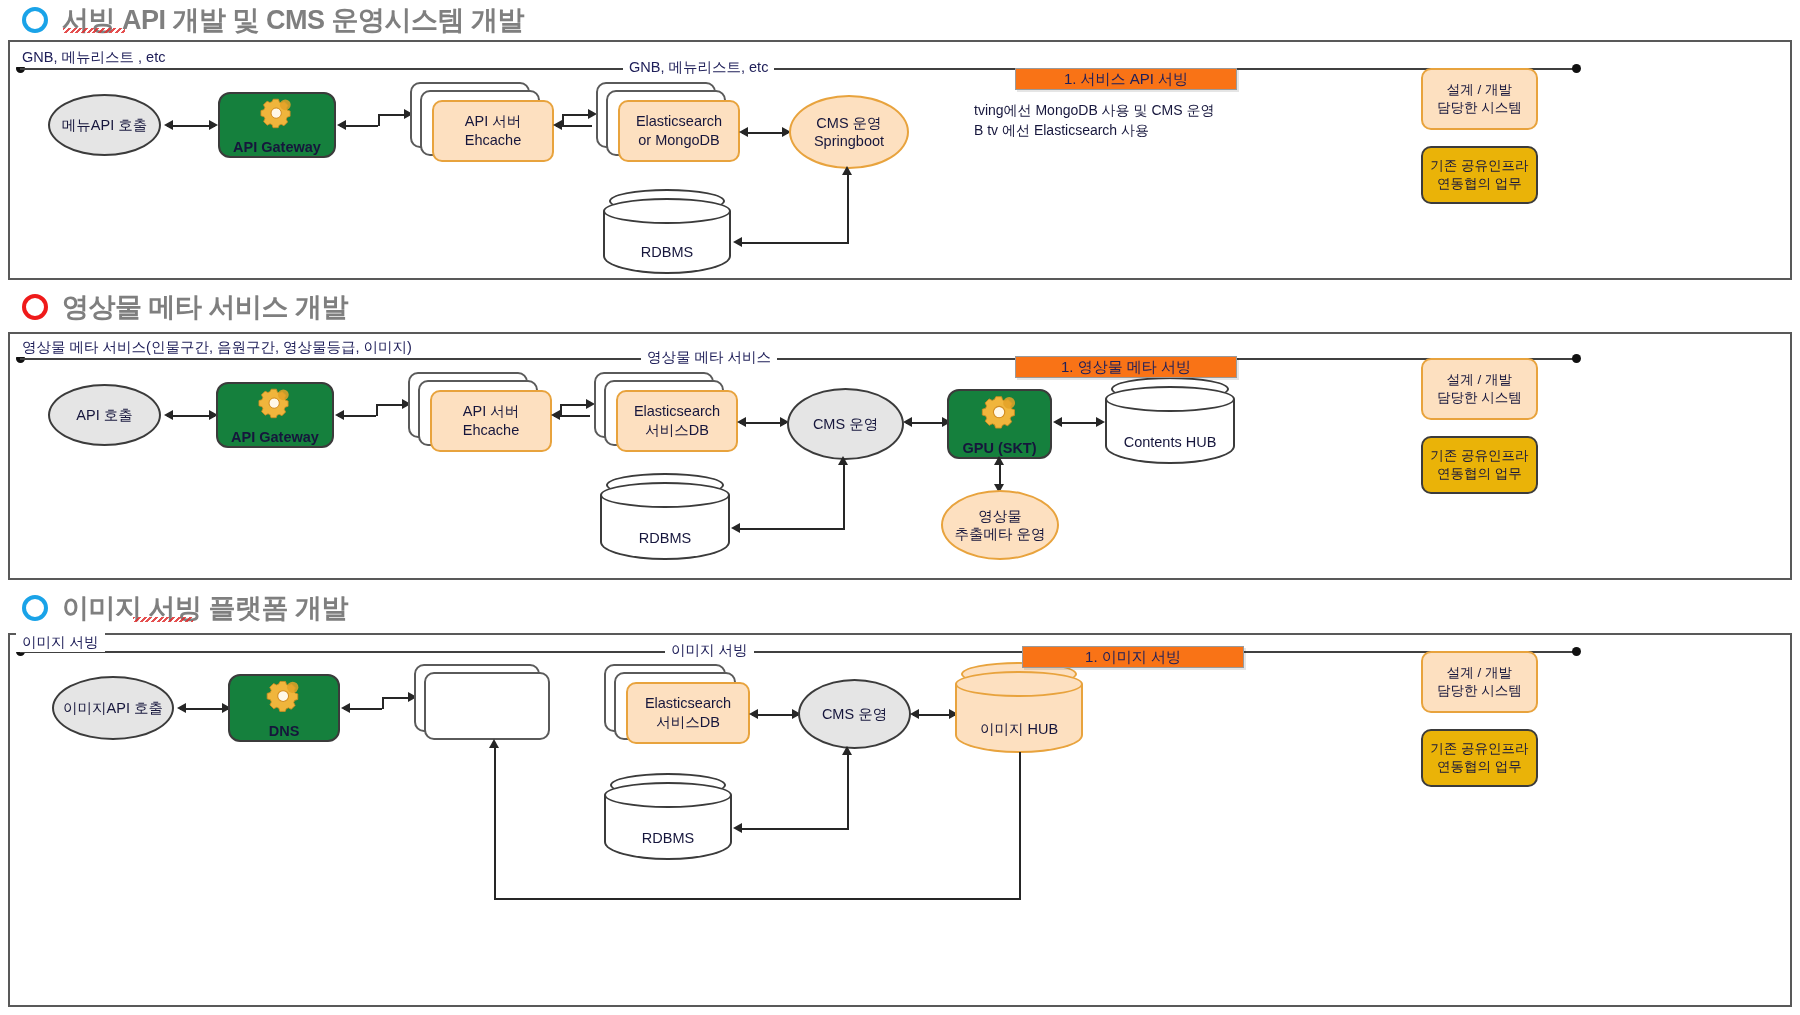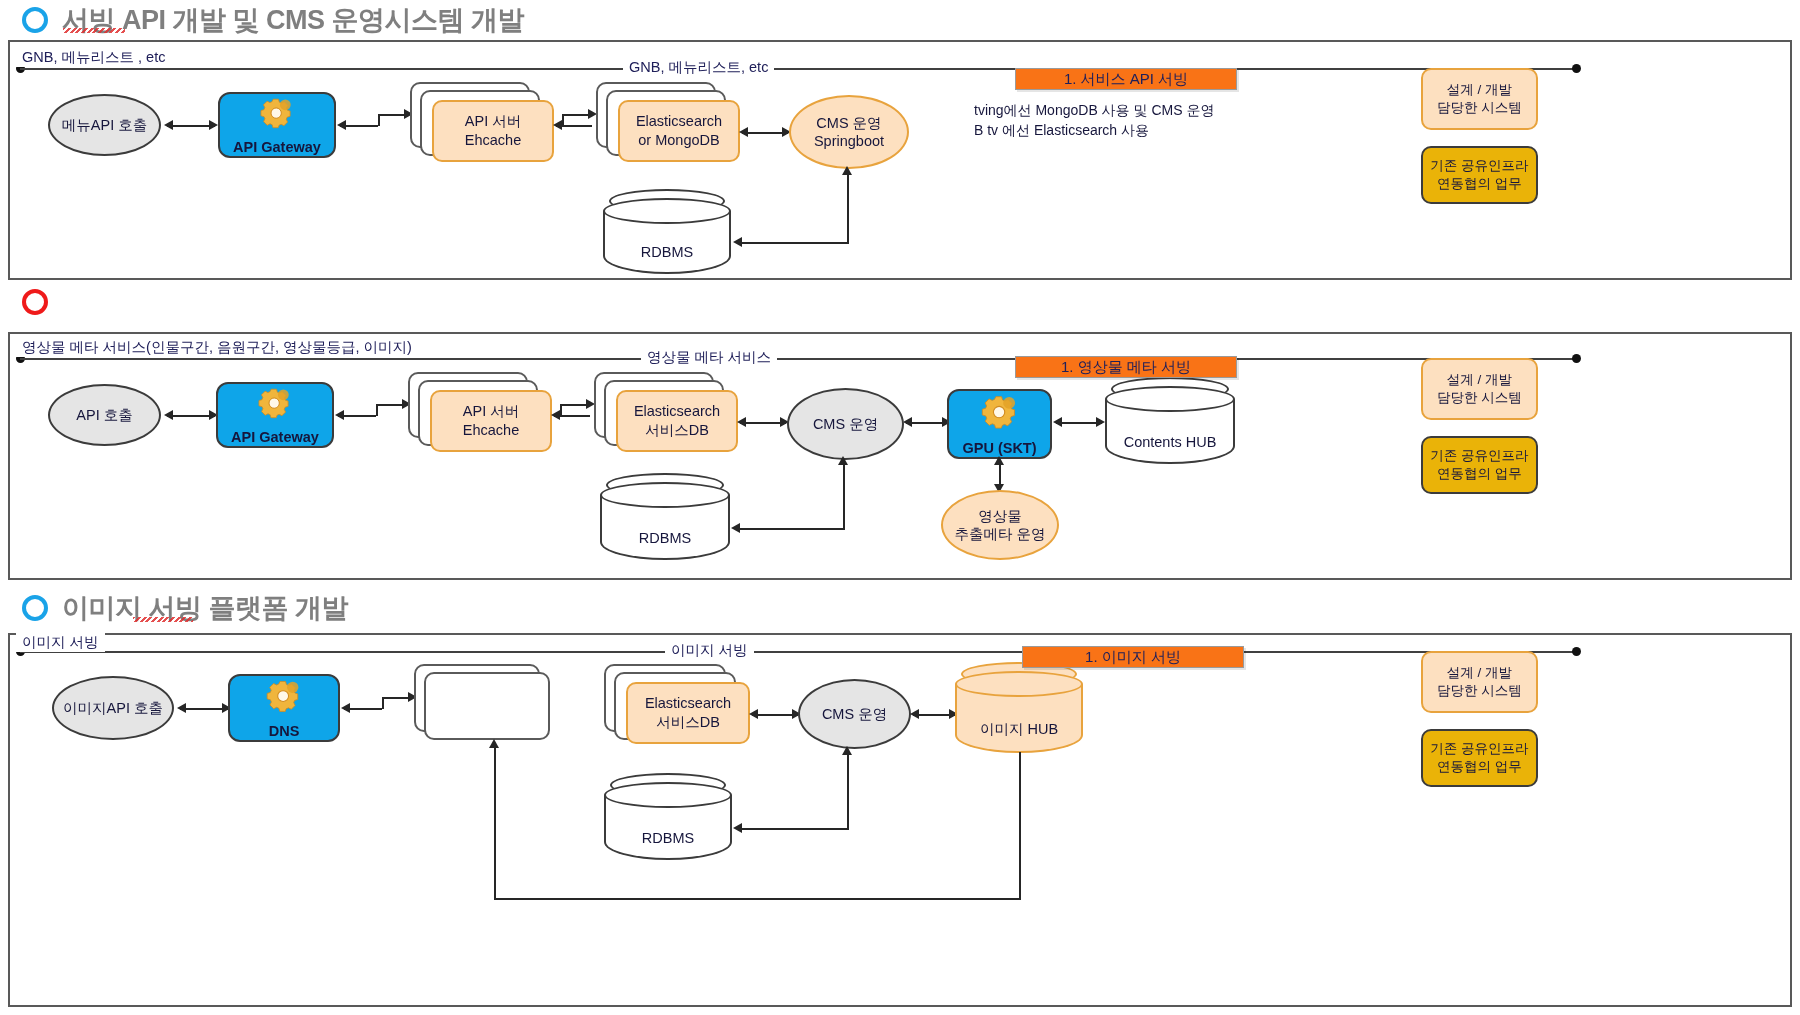--- a/index.html
+++ b/index.html
@@ -76,21 +76,21 @@
     border: 2px solid #3b3b3b; border-radius: 50%;
     background: #e5e5e5;
   }
   .ellipse.orange {
     border-color: #e8a33d; background: #fde0c0;
   }
 
   
   .rrect {
     border: 2px solid #3b3b3b; border-radius: 12px;
-    background: #0ea5e9;
+    background: #15803d;
   }
   .rrect .cap { font-weight: bold; font-size: 14.5px; margin-top: 4px; }
 
   
   .stack { position: absolute; }
   .stack .sheet {
     position: absolute; border: 2px solid #5a5a5a;
     border-radius: 10px; background: #ffffff;
   }
   .stack .front {
@@ -257,20 +257,21 @@
   <div class="note" style="left:974px; top:100px;">tving에선 MongoDB 사용 및 CMS 운영
 B tv 에선 Elasticsearch 사용</div>
 
   <div class="legend-box fill" style="left:1421px; top:68px; width:117px; height:62px;">설계 / 개발
 담당한 시스템</div>
   <div class="legend-box plain" style="left:1421px; top:146px; width:117px; height:58px;">기존 공유인프라
 연동협의 업무</div>
 
   <div class="sec-head" style="left:22px; top:289px;">
     <span class="sec-bullet red" style="border-color: rgb(239, 26, 26);"></span>
+    <span class="sec-title">영상물 메타 서비스 개발</span>
   </div>
 
   <div class="frame" style="left:8px; top:332px; width:1784px; height:248px;"></div>
 
   <div class="rail-dot" style="left:16px; top:354px;"></div>
   <div class="rail" style="left:20px; top:358px; width:1560px;"></div>
   <div class="rail-dot" style="left:1572px; top:354px;"></div>
   <div class="rail-label left" style="left:16px; top:338px;">영상물 메타 서비스(인물구간, 음원구간, 영상물등급, 이미지)</div>
   <div class="rail-label" style="left:641px; top:348px;">영상물 메타 서비스</div>
 

